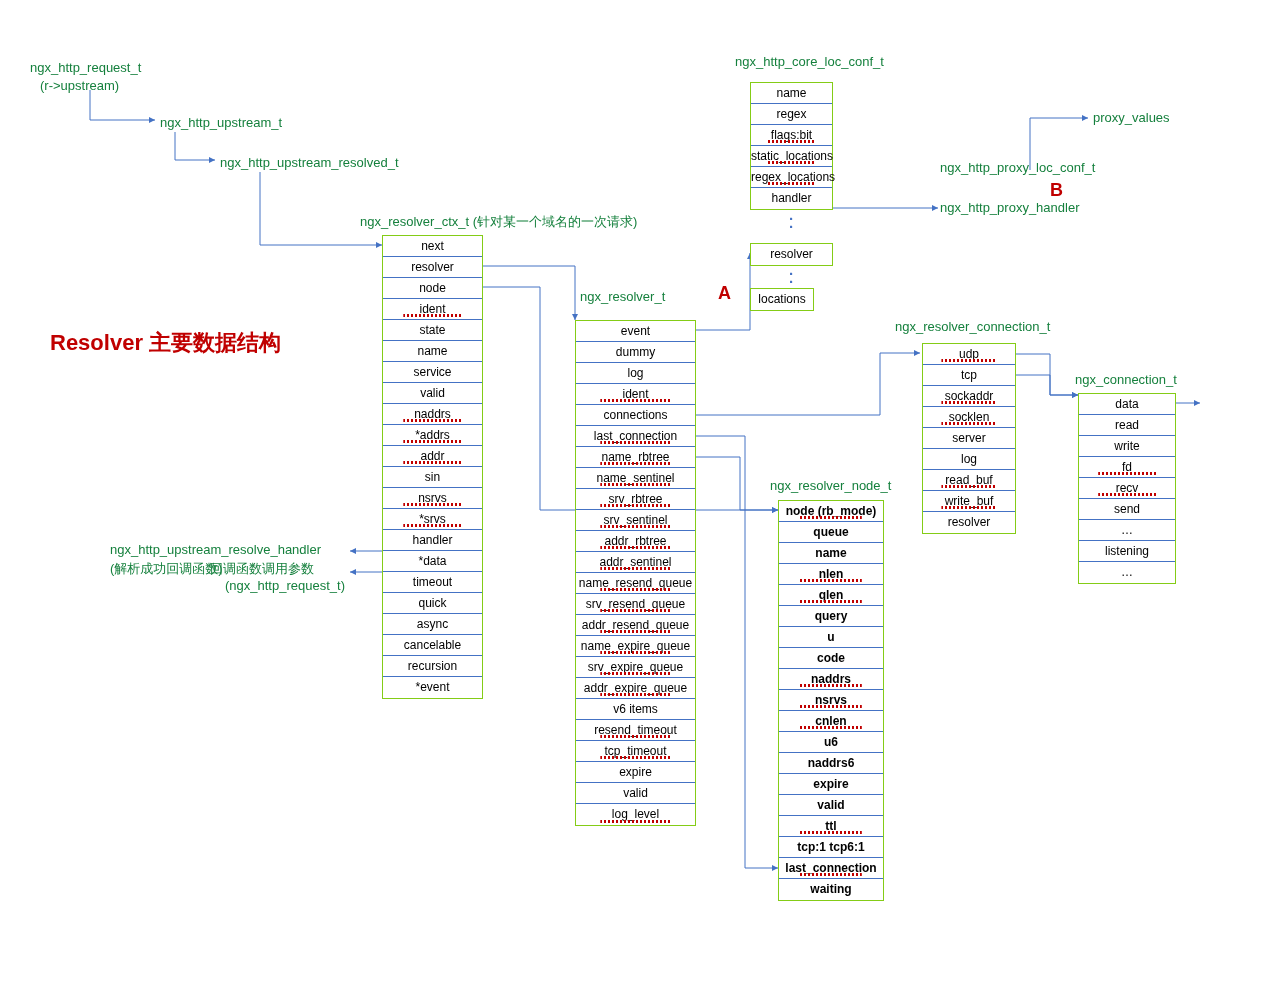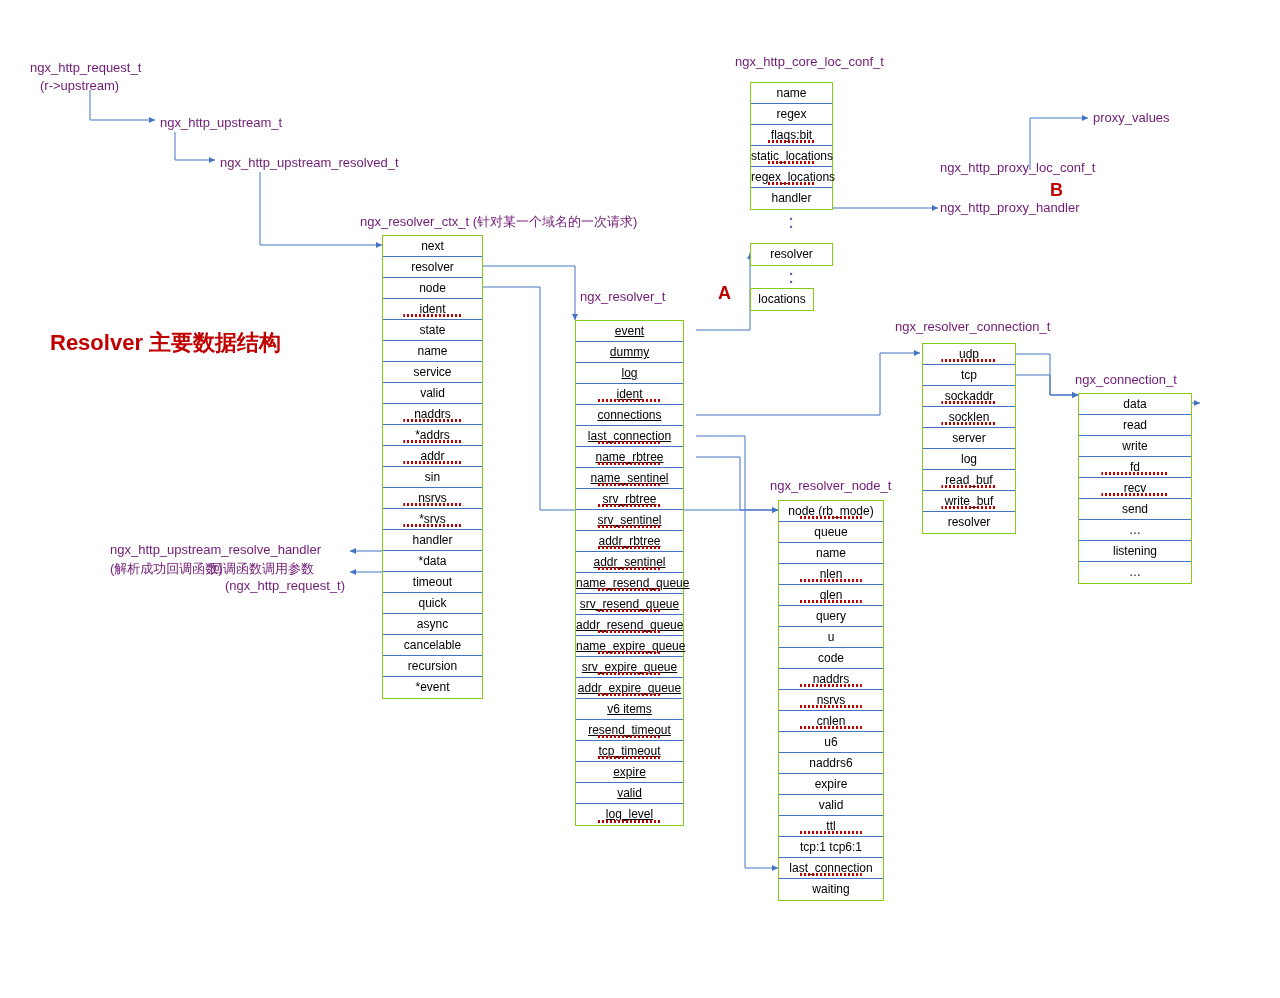--- a/index.html
+++ b/index.html
@@ -1,17 +1,17 @@
 <!DOCTYPE html>
 <html><head>
 <meta charset="utf-8">
 <style>
   * { box-sizing: border-box; margin: 0; padding: 0; }
   html, body { width: 1280px; height: 998px; font-family: Arial, "Microsoft YaHei", sans-serif; background: #fff; position: relative; }
-  .label { position: absolute; font-size: 13px; color: #701a75; white-space: nowrap; }
+  .label { position: absolute; font-size: 13px; color: #15803d; white-space: nowrap; }
   .title-red { position: absolute; font-size: 22px; font-weight: bold; color: #c00000; }
   .letter-red { position: absolute; font-size: 18px; font-weight: bold; color: #c00000; }
   .dots { position: absolute; font-size: 15px; font-weight: bold; color: #4472c4; letter-spacing: 0; line-height: 8px; }
   .struct { position: absolute; border: 1px solid #84cc16; background: #fff; }
   .struct .row { height: 21px; border-bottom: 1px solid #4472c4; text-align: center; font-size: 12px; line-height: 21px; color: #000; position: relative; }
   .struct .row:last-child { border-bottom: none; }
   .wavy::after {
     content: ""; position: absolute; left: 50%; transform: translateX(-50%);
     bottom: 2px; width: 60%; height: 3px;
     background-image: repeating-linear-gradient(90deg, #c00000 0 2px, transparent 2px 4px);
@@ -92,21 +92,21 @@
   <div class="row">*data</div>
   <div class="row">timeout</div>
   <div class="row">quick</div>
   <div class="row">async</div>
   <div class="row">cancelable</div>
   <div class="row">recursion</div>
   <div class="row">*event</div>
 </div>
 
 <div class="label" style="left:580px; top:289px;text-align:center;">ngx_resolver_t</div>
-<div class="struct" style="left:575px; top:320px; width:109px;text-decoration:underline;">
+<div class="struct" style="left:575px; top:320px; width:121px;">
   <div class="row">event</div>
   <div class="row">dummy</div>
   <div class="row">log</div>
   <div class="row wavy">ident</div>
   <div class="row">connections</div>
   <div class="row wavy">last_connection</div>
   <div class="row wavy">name_rbtree</div>
   <div class="row wavy">name_sentinel</div>
   <div class="row wavy">srv_rbtree</div>
   <div class="row wavy">srv_sentinel</div>
@@ -158,34 +158,34 @@
   <div class="row wavy">sockaddr</div>
   <div class="row wavy">socklen</div>
   <div class="row">server</div>
   <div class="row">log</div>
   <div class="row wavy">read_buf</div>
   <div class="row wavy">write_buf</div>
   <div class="row">resolver</div>
 </div>
 
 <div class="label" style="left:1075px; top:372px;">ngx_connection_t</div>
-<div class="struct" style="left:1078px; top:393px; width:114px;">
+<div class="struct" style="left:1078px; top:393px; width:98px;">
   <div class="row">data</div>
   <div class="row">read</div>
   <div class="row">write</div>
   <div class="row wavy">fd</div>
   <div class="row wavy">recv</div>
   <div class="row">send</div>
   <div class="row">…</div>
   <div class="row">listening</div>
   <div class="row">…</div>
 </div>
 
 <div class="label" style="left:770px; top:478px;">ngx_resolver_node_t</div>
-<div class="struct" style="left:778px; top:500px; width:106px;">
+<div class="struct" style="left:778px; top:500px; width:106px;font-weight:bold;">
   <div class="row wavy">node (rb_mode)</div>
   <div class="row">queue</div>
   <div class="row">name</div>
   <div class="row wavy">nlen</div>
   <div class="row wavy">qlen</div>
   <div class="row">query</div>
   <div class="row">u</div>
   <div class="row">code</div>
   <div class="row wavy">naddrs</div>
   <div class="row wavy">nsrvs</div>

